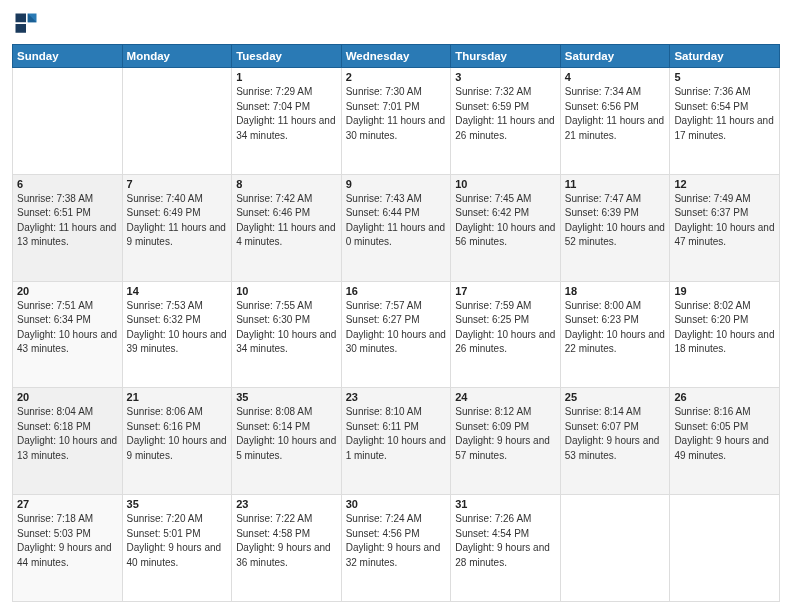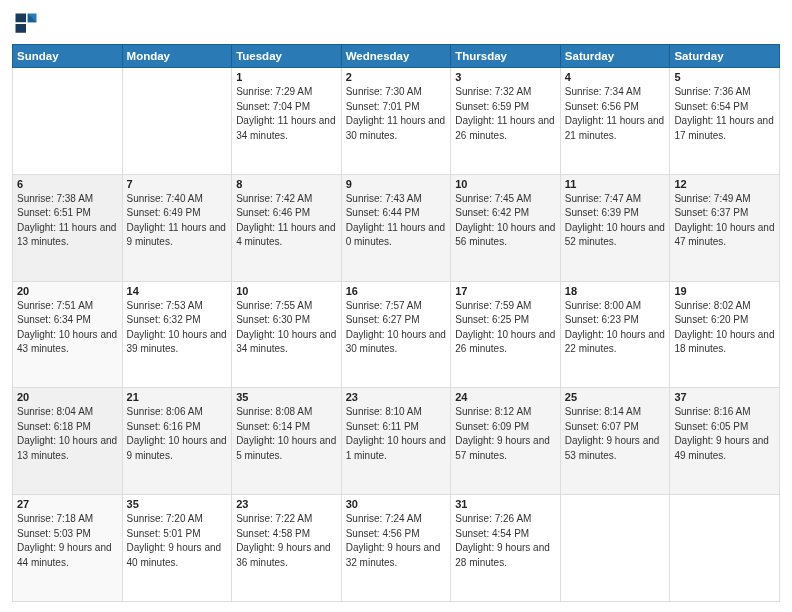--- a/index.html
+++ b/index.html
@@ -158,21 +158,21 @@
           <td><span class="day-num">18</span><span class="day-info">Sunrise: 8:00 AM<br>Sunset: 6:23 PM<br>Daylight: 10 hours and 22 minutes.</span></td>
           <td><span class="day-num">19</span><span class="day-info">Sunrise: 8:02 AM<br>Sunset: 6:20 PM<br>Daylight: 10 hours and 18 minutes.</span></td>
         </tr>
         <tr>
           <td><span class="day-num">20</span><span class="day-info">Sunrise: 8:04 AM<br>Sunset: 6:18 PM<br>Daylight: 10 hours and 13 minutes.</span></td>
           <td><span class="day-num">21</span><span class="day-info">Sunrise: 8:06 AM<br>Sunset: 6:16 PM<br>Daylight: 10 hours and 9 minutes.</span></td>
           <td><span class="day-num">35</span><span class="day-info">Sunrise: 8:08 AM<br>Sunset: 6:14 PM<br>Daylight: 10 hours and 5 minutes.</span></td>
           <td><span class="day-num">23</span><span class="day-info">Sunrise: 8:10 AM<br>Sunset: 6:11 PM<br>Daylight: 10 hours and 1 minute.</span></td>
           <td><span class="day-num">24</span><span class="day-info">Sunrise: 8:12 AM<br>Sunset: 6:09 PM<br>Daylight: 9 hours and 57 minutes.</span></td>
           <td><span class="day-num">25</span><span class="day-info">Sunrise: 8:14 AM<br>Sunset: 6:07 PM<br>Daylight: 9 hours and 53 minutes.</span></td>
-          <td><span class="day-num">37</span><span class="day-info">Sunrise: 8:16 AM<br>Sunset: 6:05 PM<br>Daylight: 9 hours and 49 minutes.</span></td>
+          <td><span class="day-num">26</span><span class="day-info">Sunrise: 8:16 AM<br>Sunset: 6:05 PM<br>Daylight: 9 hours and 49 minutes.</span></td>
         </tr>
         <tr>
           <td><span class="day-num">27</span><span class="day-info">Sunrise: 7:18 AM<br>Sunset: 5:03 PM<br>Daylight: 9 hours and 44 minutes.</span></td>
           <td><span class="day-num">35</span><span class="day-info">Sunrise: 7:20 AM<br>Sunset: 5:01 PM<br>Daylight: 9 hours and 40 minutes.</span></td>
           <td><span class="day-num">23</span><span class="day-info">Sunrise: 7:22 AM<br>Sunset: 4:58 PM<br>Daylight: 9 hours and 36 minutes.</span></td>
           <td><span class="day-num">30</span><span class="day-info">Sunrise: 7:24 AM<br>Sunset: 4:56 PM<br>Daylight: 9 hours and 32 minutes.</span></td>
           <td><span class="day-num">31</span><span class="day-info">Sunrise: 7:26 AM<br>Sunset: 4:54 PM<br>Daylight: 9 hours and 28 minutes.</span></td>
           <td class="empty"></td>
           <td class="empty"></td>
         </tr>

